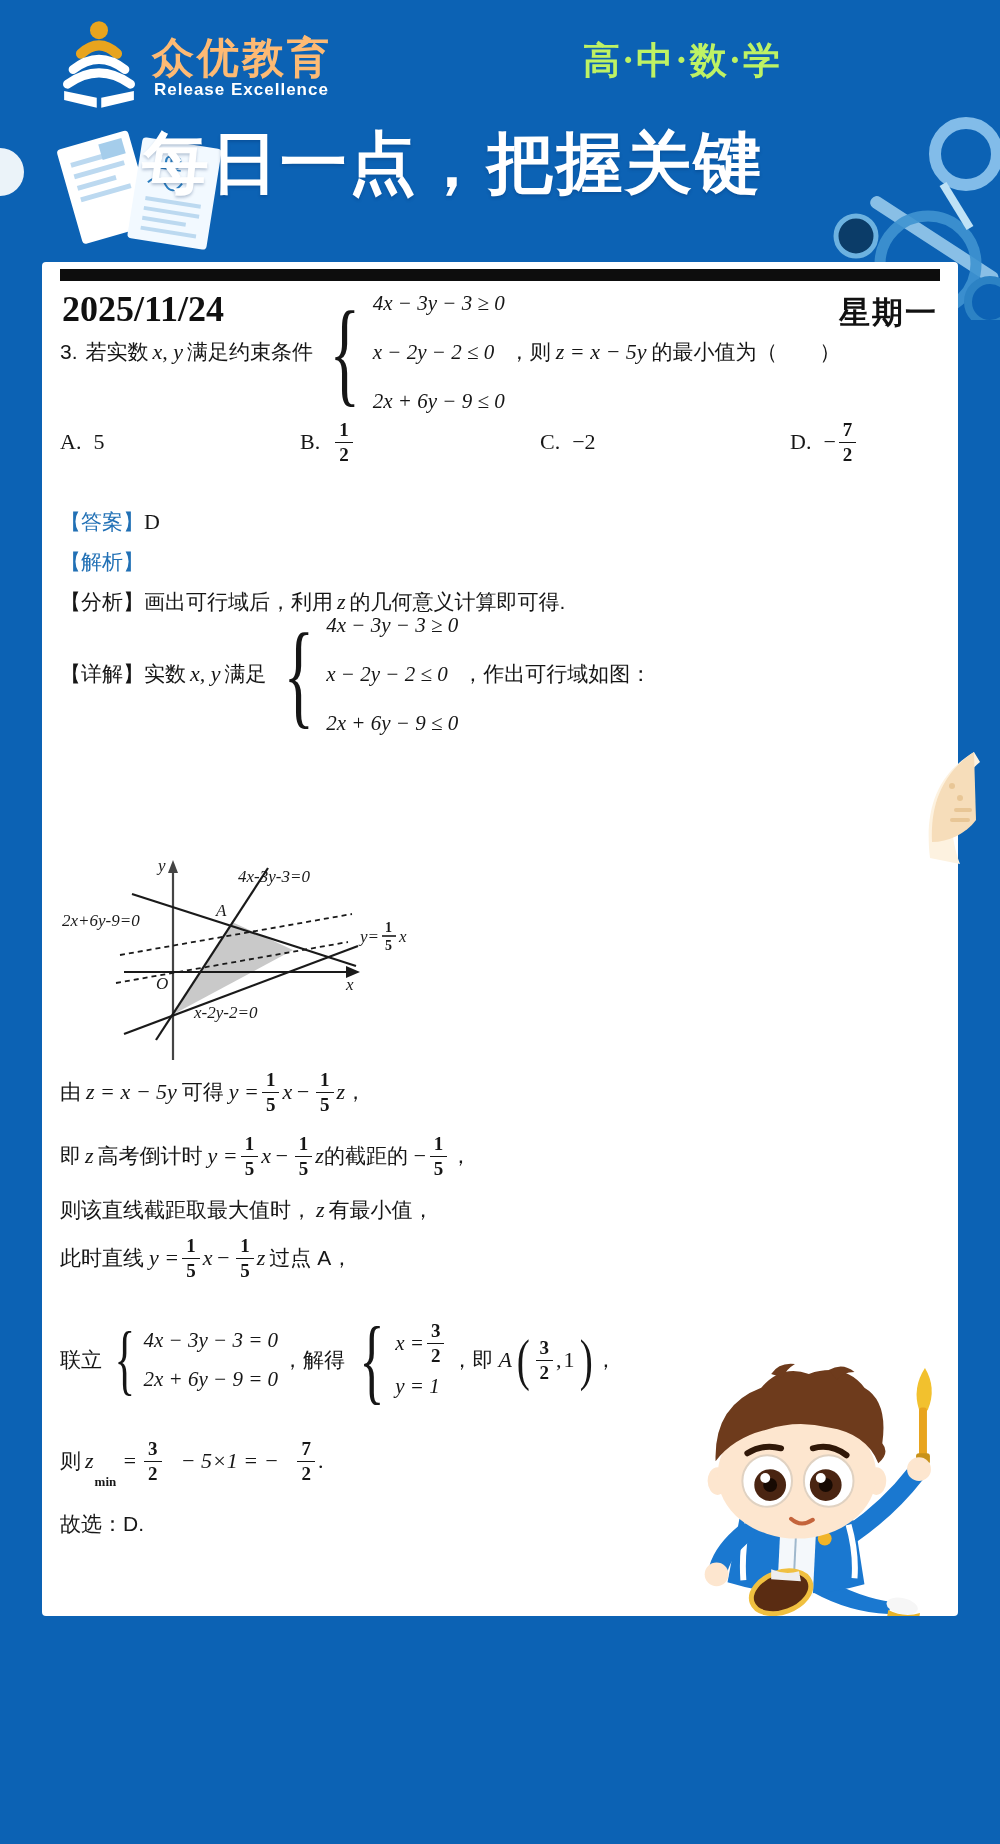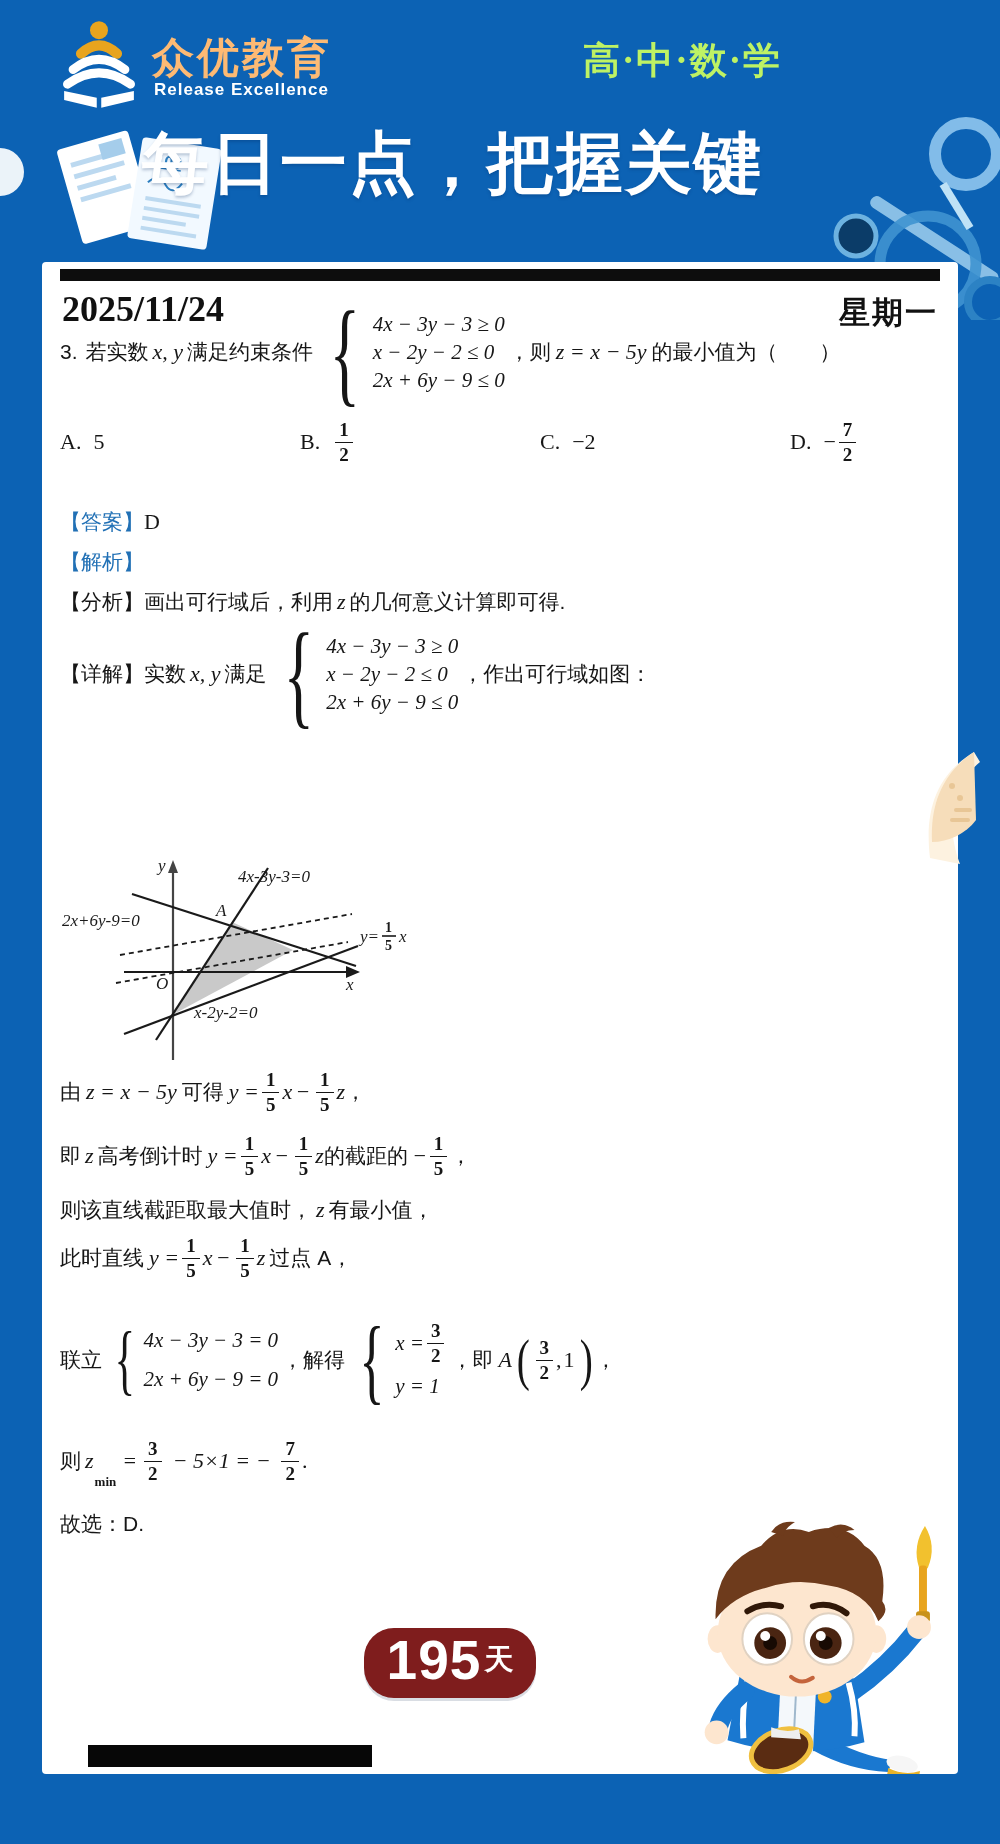--- a/index.html
+++ b/index.html
@@ -13,36 +13,36 @@
   .subject-title{position:absolute;left:583px;top:36px;font-size:37px;font-weight:800;color:#bef264;
      font-family:"Liberation Serif","DejaVu Serif",serif;letter-spacing:2px}
   .banner-title{position:absolute;left:142px;top:118px;font-size:67px;font-weight:900;color:#fff;letter-spacing:2px;
      text-shadow:0 2px 3px rgba(0,40,90,.25);white-space:nowrap}
   .banner-papers{position:absolute;left:46px;top:116px;width:195px;height:135px}
   .decor-tr{position:absolute;right:0;top:92px;width:262px;height:228px}
   .decor-circle{position:absolute;left:-24px;top:148px;width:48px;height:48px;border-radius:50%;background:rgba(255,255,255,.92)}
   .paper-curl{position:absolute;left:914px;top:746px;width:66px;height:122px;z-index:6}
 
   
-  .card{position:absolute;left:42px;top:262px;width:916px;height:1512px;background:#fff;border-radius:4px;overflow:hidden;z-index:4}
+  .card{position:absolute;left:42px;top:262px;width:916px;height:1354px;background:#fff;border-radius:4px;overflow:hidden;z-index:4}
   .rule-top{position:absolute;left:18px;top:7px;width:880px;height:12px;background:#0d0d0d}
   .date{position:absolute;left:20px;top:26px;font-family:"Liberation Serif","DejaVu Serif",serif;font-weight:700;font-size:36px;color:#111}
   .weekday{position:absolute;right:20px;top:30px;font-family:"Liberation Serif","DejaVu Serif",serif;font-weight:700;font-size:31px;color:#111;letter-spacing:2px}
 
   .row{position:absolute;display:flex;align-items:center;white-space:nowrap}
   .cn{font-size:21px;color:#161616}
   .m{font-family:"Liberation Serif","DejaVu Serif",serif;font-style:italic;font-size:22px;color:#161616}
   .lbl-blue{color:#2170b5}
 
   .sys{display:inline-flex;align-items:center;margin:0 4px}
   .brace{font-family:"Liberation Serif","DejaVu Serif",serif;font-weight:400;color:#161616;line-height:.92;transform:scaleX(.55)}
   .brace.b3{font-size:116px}
   .brace.b2{font-size:78px}
   .brace.bs{font-size:96px}
-  .eqs{display:flex;flex-direction:column;row-gap:3px;text-align:left}
+  .eqs{display:flex;flex-direction:column;row-gap:24px;text-align:left}
   .eqs .m{font-size:21px}
 
   .frac{display:inline-flex;flex-direction:column;align-items:center;line-height:1.05;
      font-family:"Liberation Serif","DejaVu Serif",serif;font-weight:700;font-style:normal;font-size:19px;color:#161616;margin:0 3px;vertical-align:middle}
   .frac .fn{border-bottom:1.7px solid #161616;padding:0 4px 2px}
   .frac .fd{padding-top:2px}
 
   .opt{position:absolute;top:150px;height:60px;display:flex;align-items:center}
   .opt .m{font-size:22px;font-style:normal}
   .opt .ol{font-family:"Liberation Serif","DejaVu Serif",serif;font-size:22px;margin-right:12px;color:#161616}
@@ -329,21 +329,21 @@
 
   <div class="row" style="left:18px;top:1168px;height:62px">
     <span class="cn">则</span>
     <span class="m" style="margin-left:4px">z</span>
     <span class="sub">min</span>
     <span class="m" style="margin:0 4px">=</span>
     <span class="frac">
         <span class="fn">3</span>
         <span class="fd">2</span>
       </span>
-    <span class="m" style="margin:0 8px">− 5×1 = −</span>
+    <span class="m" style="margin:0 16px">− 5×1 = −</span>
     <span class="frac">
         <span class="fn">7</span>
         <span class="fd">2</span>
       </span>
     <span class="m" style="font-style:normal">.</span>
   </div>
 
   <div class="row" style="left:18px;top:1248px">
     <span class="cn">故选：D.</span>
   </div>

